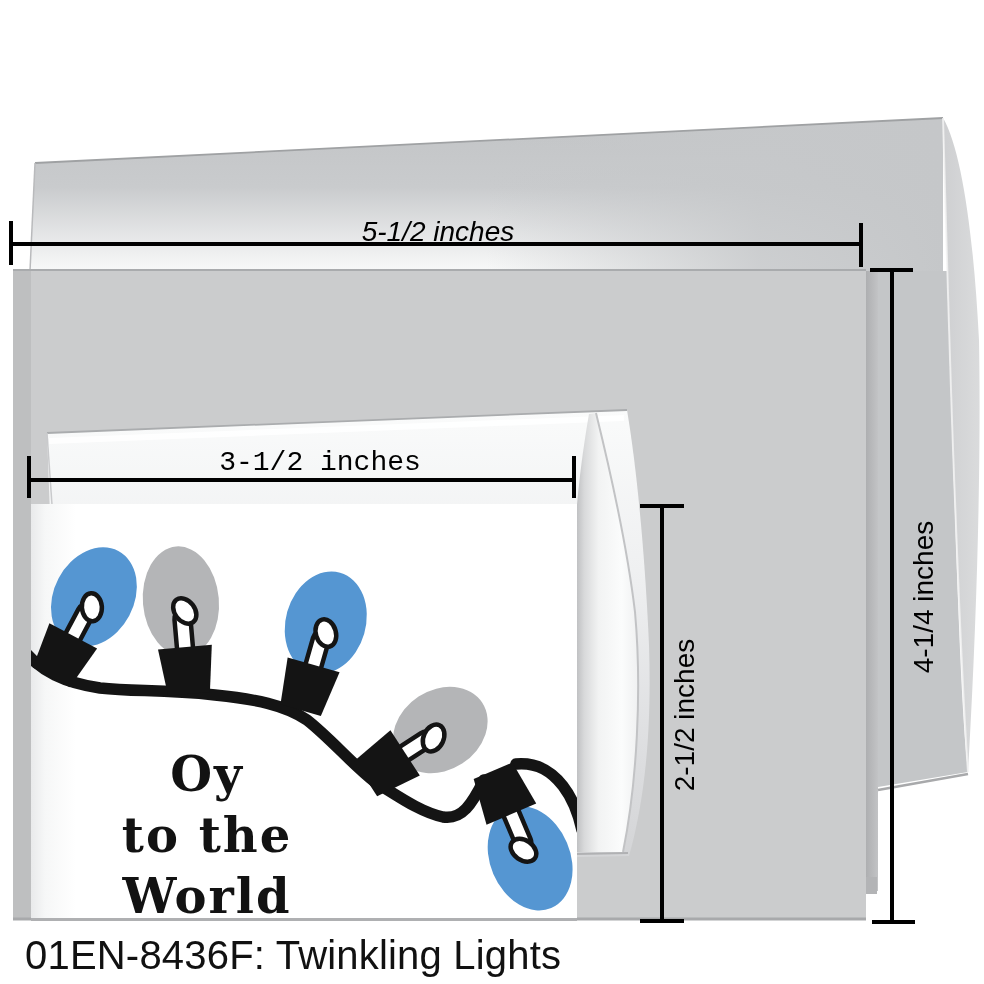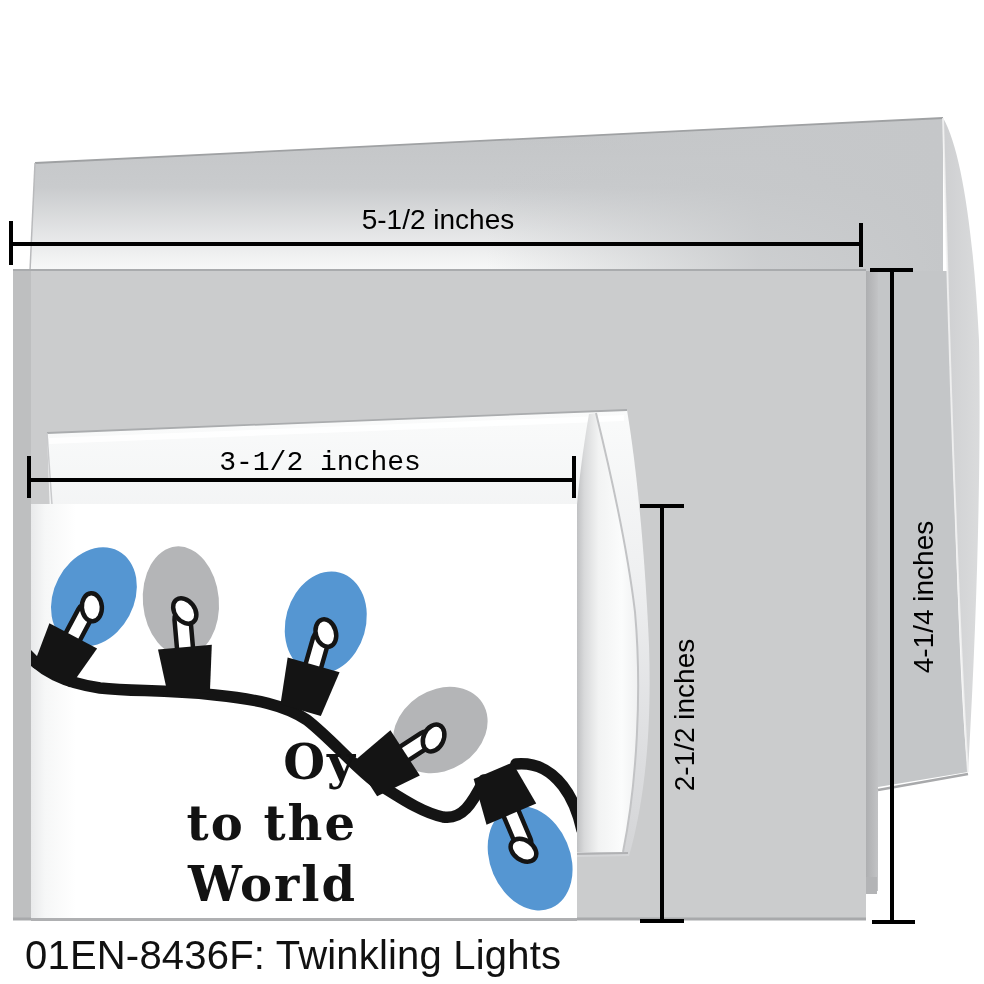--- a/index.html
+++ b/index.html
@@ -10,22 +10,22 @@
   #scene{position:absolute;left:0;top:0;}
   
   .small-card{
     position:absolute;left:31px;top:504px;width:546px;height:417px;
     background:linear-gradient(90deg,#e9eaeb 0px,#f6f7f7 14px,#ffffff 45px);
     border-bottom:3px solid #afb0b2;
     box-sizing:border-box;
   }
   .small-card svg{position:absolute;left:0;top:0;}
   .card-message{
-    position:absolute;left:26px;top:228px;width:300px;
-    text-align:right;
+    position:absolute;left:26px;top:240px;width:300px;
+    text-align:center;
     font-family:"DejaVu Serif",serif;font-weight:700;
     font-size:48px;line-height:61px;letter-spacing:2px;color:#121212;
   }
   .card-message span{display:block;}
   
   .dim{position:absolute;background:var(--dimension-line,#000);}
   .dim-label{
     position:absolute;font-size:28px;color:var(--dimension-line,#000);
     text-align:center;white-space:nowrap;
   }
@@ -165,21 +165,21 @@
     <div class="card-message">
       <span>Oy</span>
       <span>to the</span>
       <span>World</span>
     </div>
   </div>
 
   <div class="dim" style="left:10px;top:241.5px;width:850px;height:4px;"></div>
   <div class="dim" style="left:8.5px;top:221px;width:4px;height:44px;"></div>
   <div class="dim" style="left:858.5px;top:223px;width:4px;height:44px;"></div>
-  <div class="dim-label" style="left:288px;top:204px;width:300px;">5-1/2 inches</div>
+  <div class="dim-label" style="left:288px;top:216px;width:300px;font-style:italic;">5-1/2 inches</div>
 
   <div class="dim" style="left:28.5px;top:477.5px;width:545px;height:4px;"></div>
   <div class="dim" style="left:27px;top:456px;width:4px;height:42px;"></div>
   <div class="dim" style="left:571.5px;top:456px;width:4px;height:42px;"></div>
   <div class="dim-label" style="left:170px;top:447px;width:300px;font-family:Liberation Mono, monospace;">3-1/2 inches</div>
 
   <div class="dim" style="left:660px;top:505.5px;width:4px;height:416px;"></div>
   <div class="dim" style="left:640px;top:504px;width:44px;height:4px;"></div>
   <div class="dim" style="left:640px;top:919px;width:44px;height:4px;"></div>
   <div class="dim-label vert" style="left:574px;top:700px;width:220px;height:30px;">2-1/2 inches</div>

